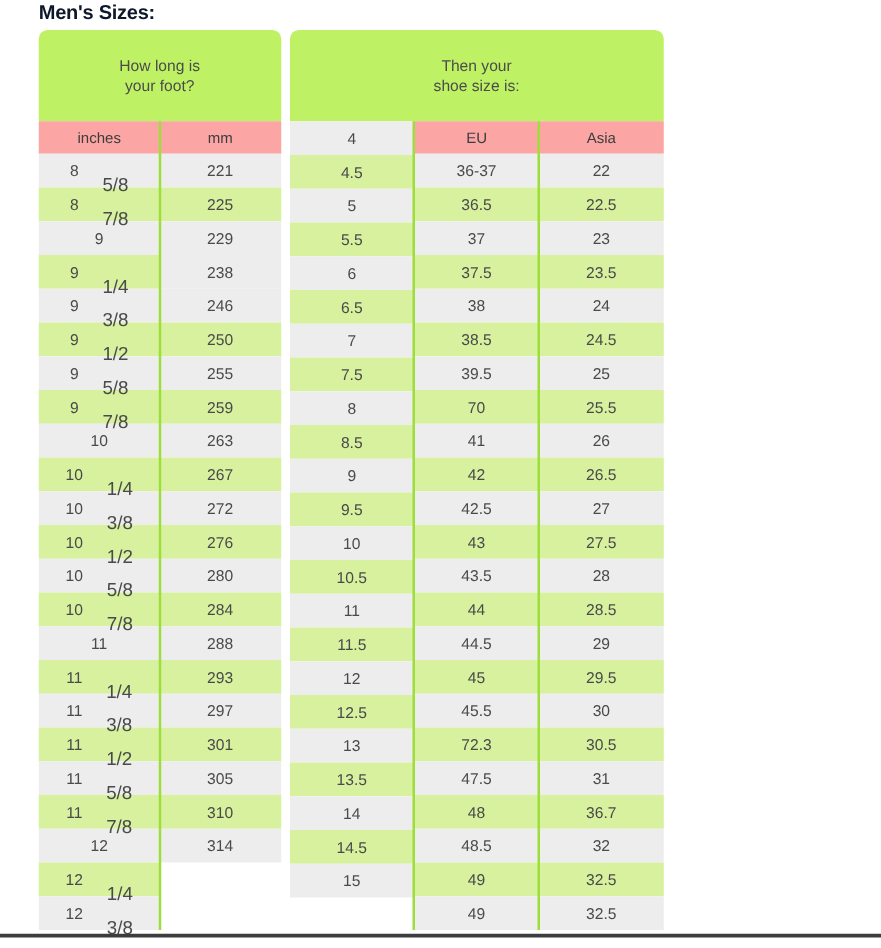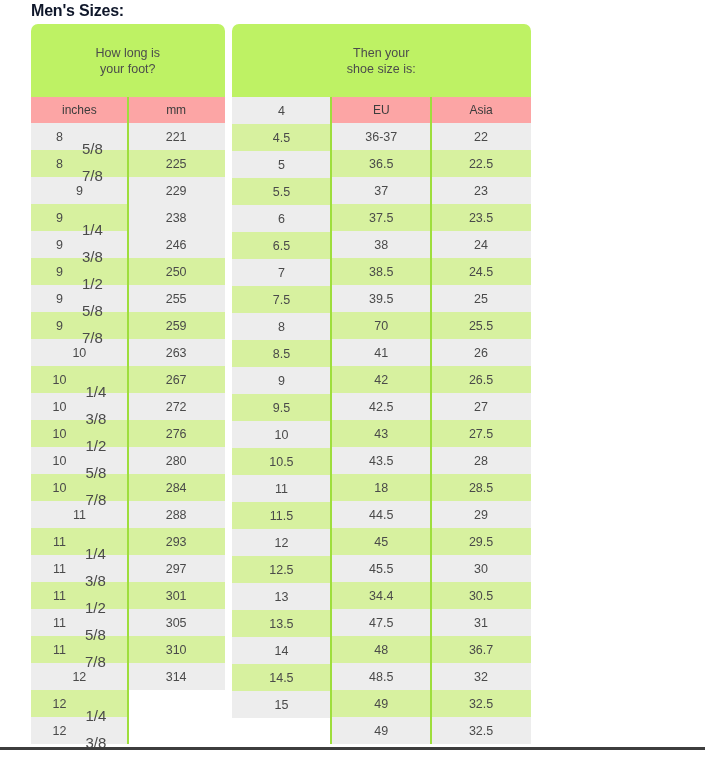--- a/index.html
+++ b/index.html
@@ -230,25 +230,25 @@
             <div class="cell even">37.5</div>
             <div class="cell odd">38</div>
             <div class="cell even">38.5</div>
             <div class="cell odd">39.5</div>
             <div class="cell even">70</div>
             <div class="cell odd">41</div>
             <div class="cell even">42</div>
             <div class="cell odd">42.5</div>
             <div class="cell even">43</div>
             <div class="cell odd">43.5</div>
-            <div class="cell even">18</div>
+            <div class="cell even">44</div>
             <div class="cell odd">44.5</div>
             <div class="cell even">45</div>
             <div class="cell odd">45.5</div>
-            <div class="cell even">34.4</div>
+            <div class="cell even">72.3</div>
             <div class="cell odd">47.5</div>
             <div class="cell even">48</div>
             <div class="cell odd">48.5</div>
             <div class="cell even">49</div>
             <div class="cell odd">49</div>
           </div>
         <div class="col" id="col-asia">
             <div class="cell head">Asia</div>
             <div class="cell odd">22</div>
             <div class="cell even">22.5</div>

